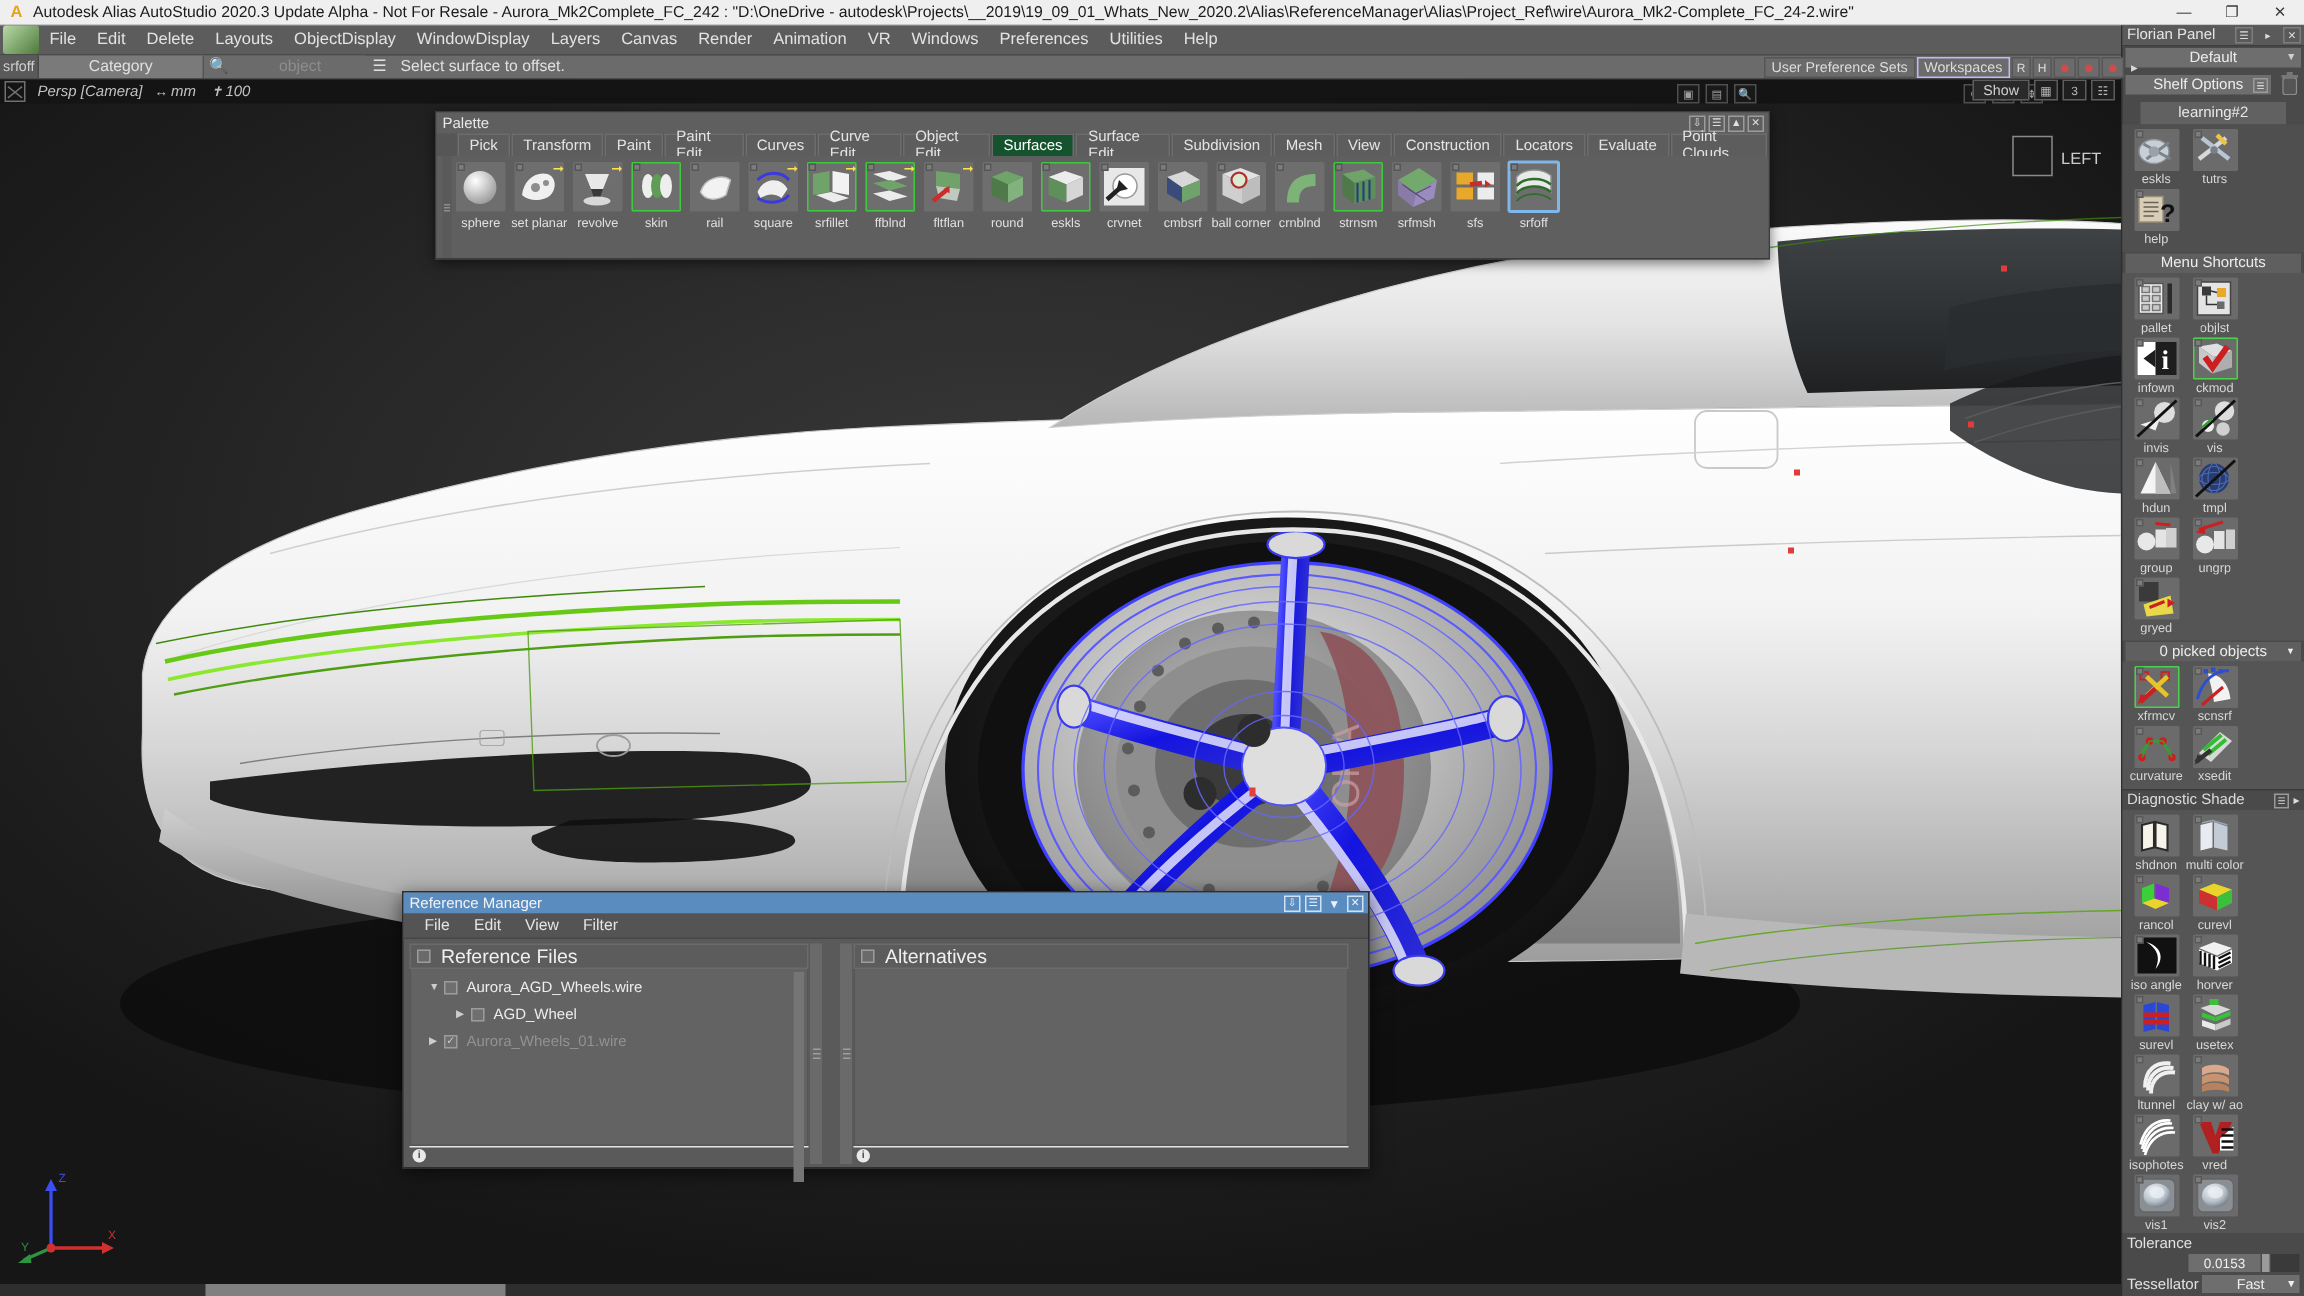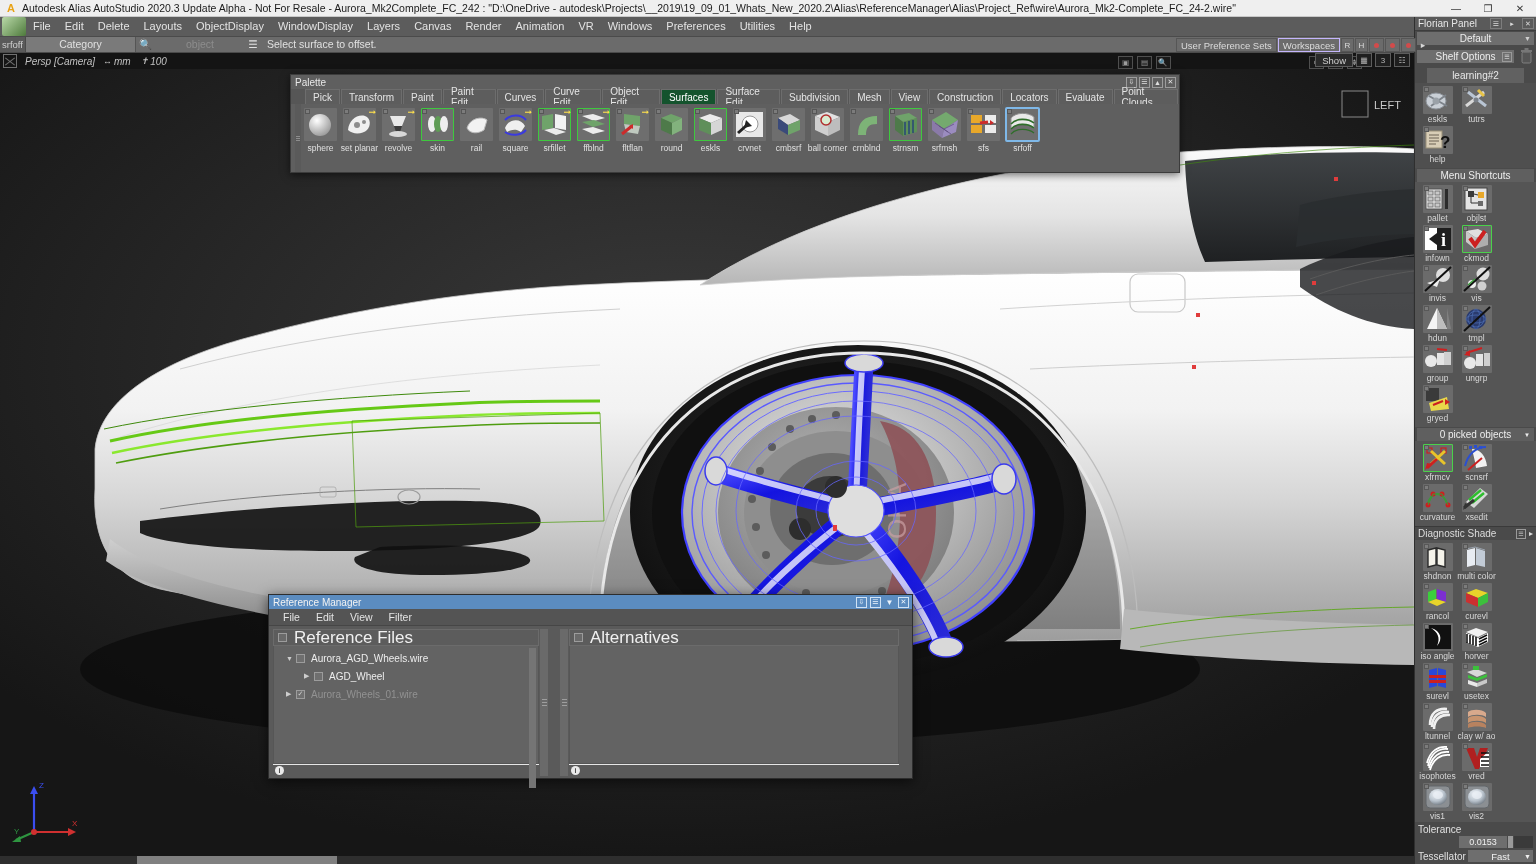--- a/index.html
+++ b/index.html
@@ -265,21 +265,21 @@
     border-bottom:1px solid #464646;
   }
   #rm-menu .rmi{ padding:0 8px;font-size:10.5px;color:#e4e4e4;}
   #rm-body{ display:flex; height:152px; padding:3px 2px 2px 4px; gap:0; }
   .rm-pane{ display:flex; flex-direction:column; }
   .rm-hdr{
     height:17px; background:#5c5c5c; display:flex;align-items:center;
     border:1px solid #6b6b6b; padding-left:4px;
   }
   .rm-hdr .cb{ width:9px;height:9px;border:1px solid #9c9c9c;background:#6a6a6a;margin-right:7px;}
-  .rm-hdr-txt{ font-size:17px;color:#f0f0f0;}
+  .rm-hdr-txt{ font-size:13px;color:#f0f0f0;}
   .rm-list{
     flex:1; background:#636363; border:1px solid #565656; border-top:none;
     position:relative; padding-top:3px;
   }
   .rm-row{ display:flex; align-items:center; height:18px; padding-left:12px; font-size:10px;}
   .rm-row .tri{ width:10px;font-size:7px;color:#cdcdcd;}
   .rm-row .cb{ width:9px;height:9px;border:1px solid #9c9c9c;background:#6f6f6f;margin-right:6px;
     display:flex;align-items:center;justify-content:center;font-size:7px;color:#cfcfcf;}
   .rm-row .nm{ color:#ededed; }
   .rm-row.dim .nm{ color:#929292; }

